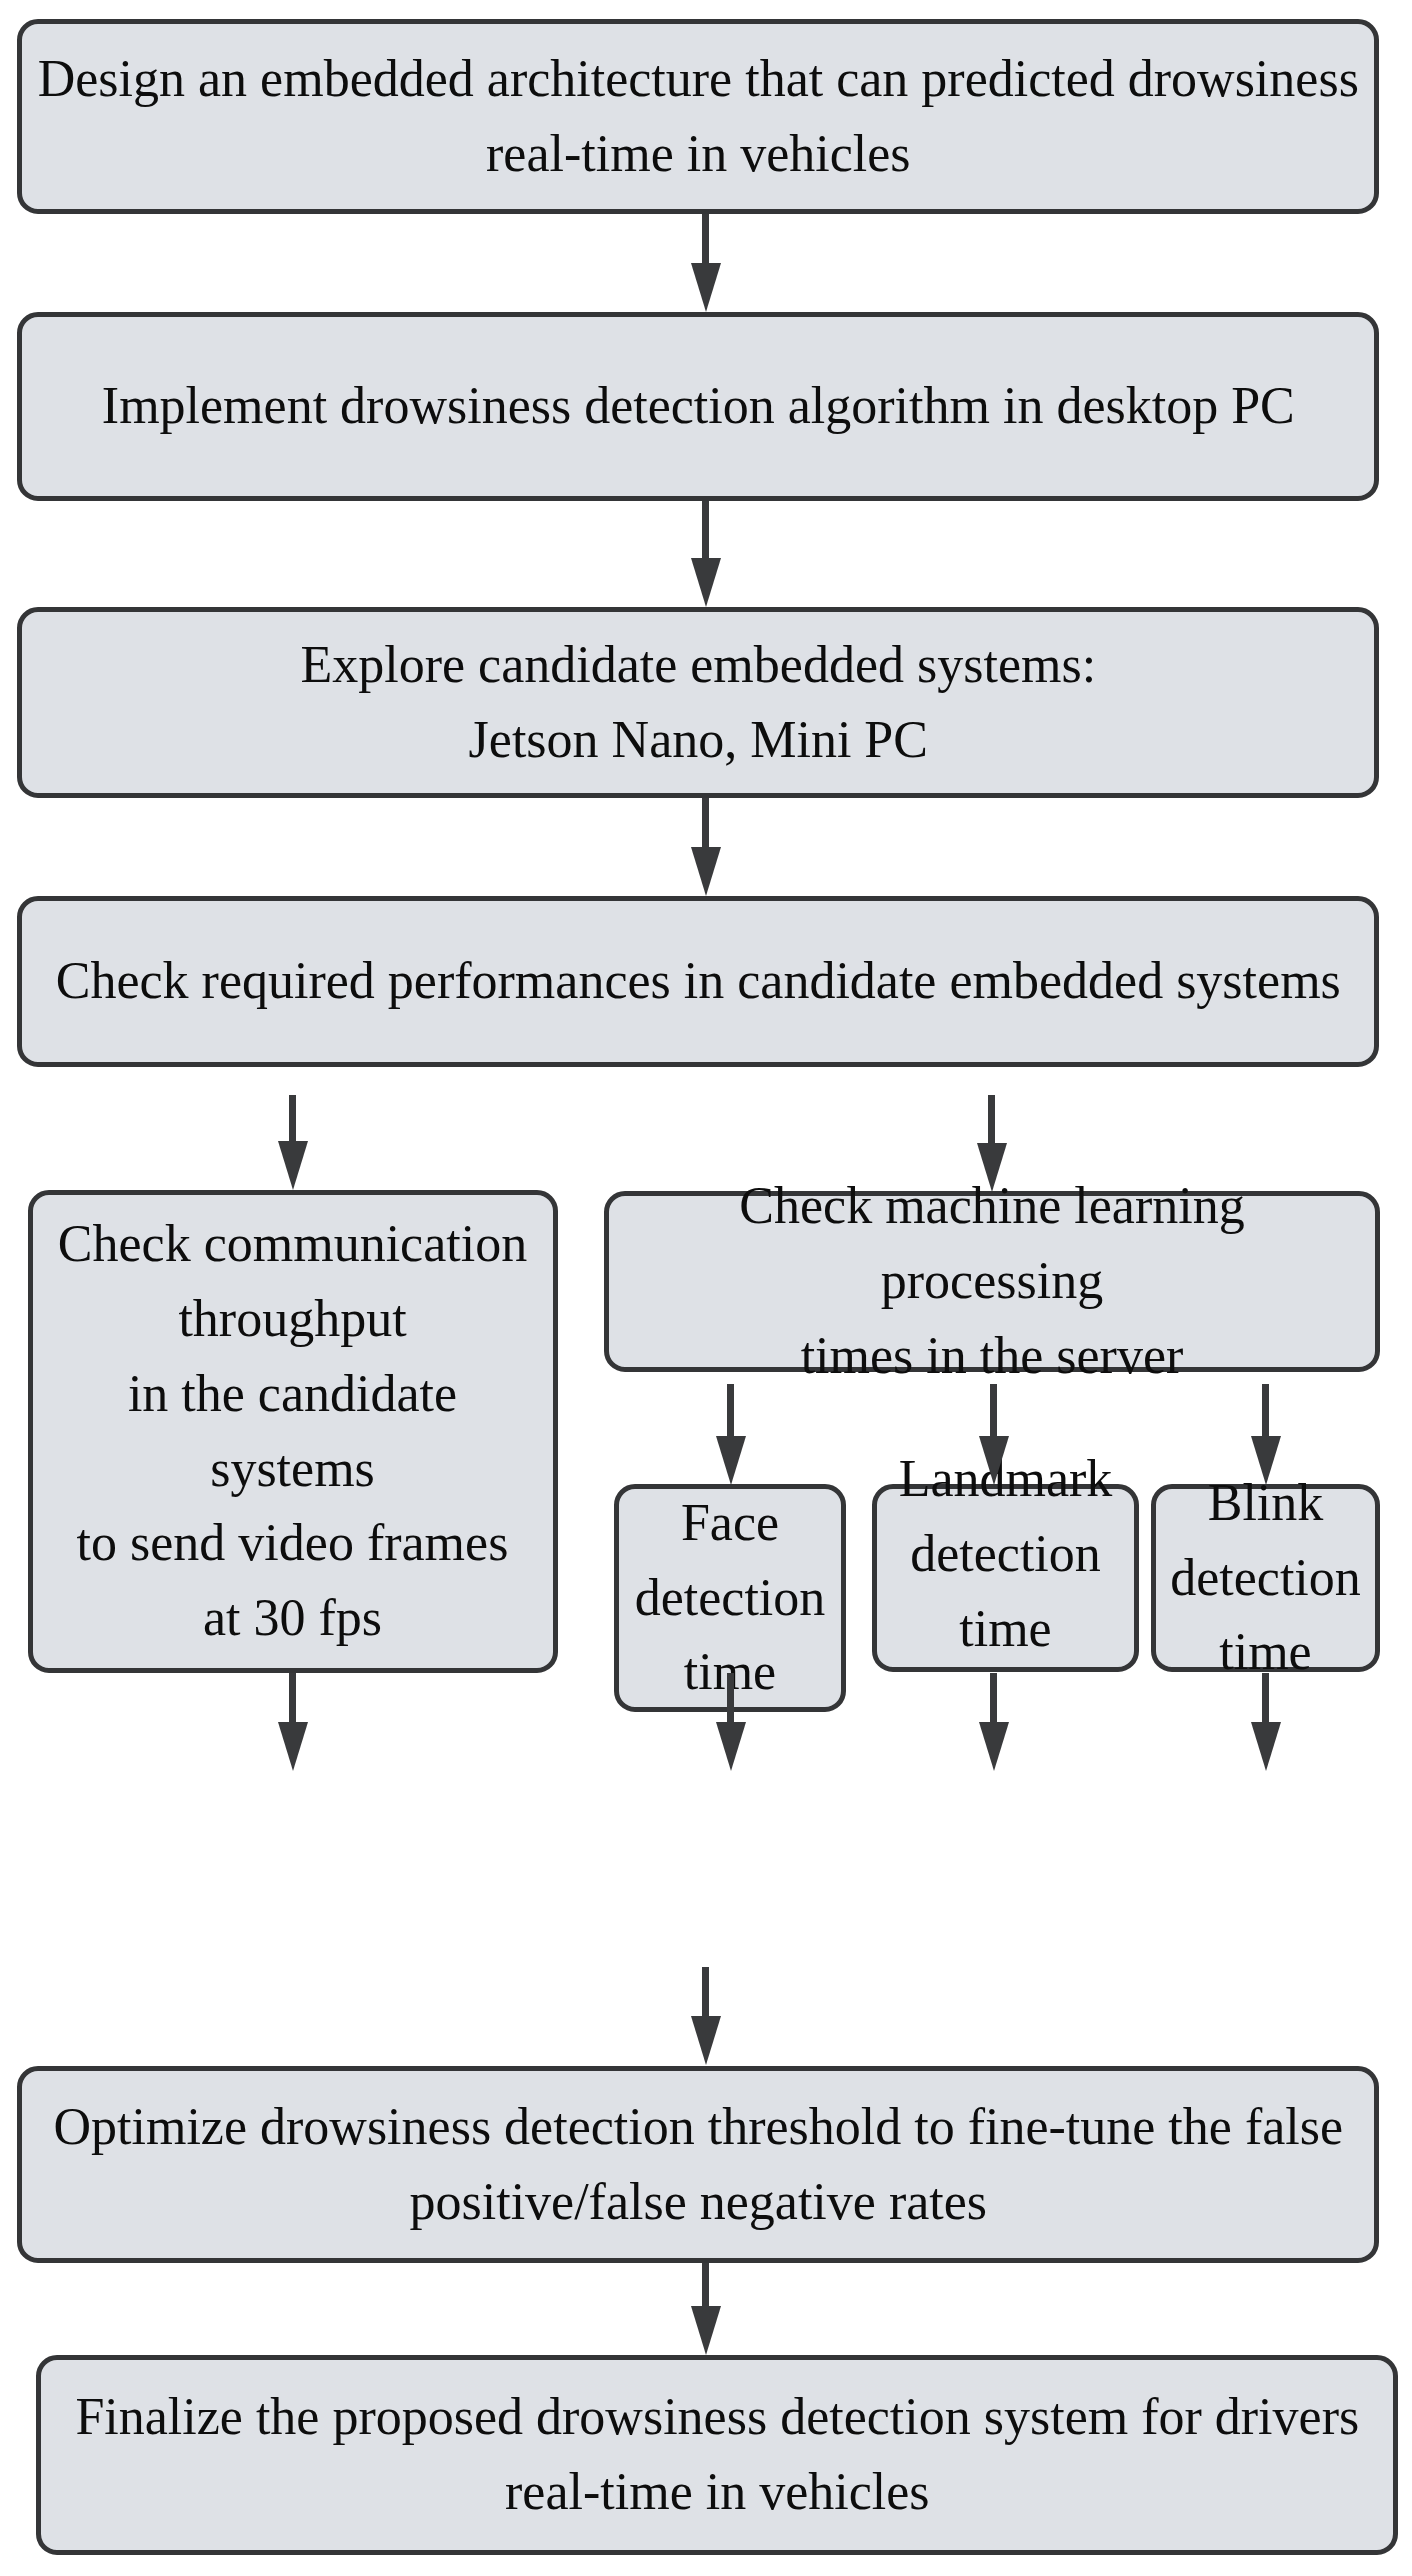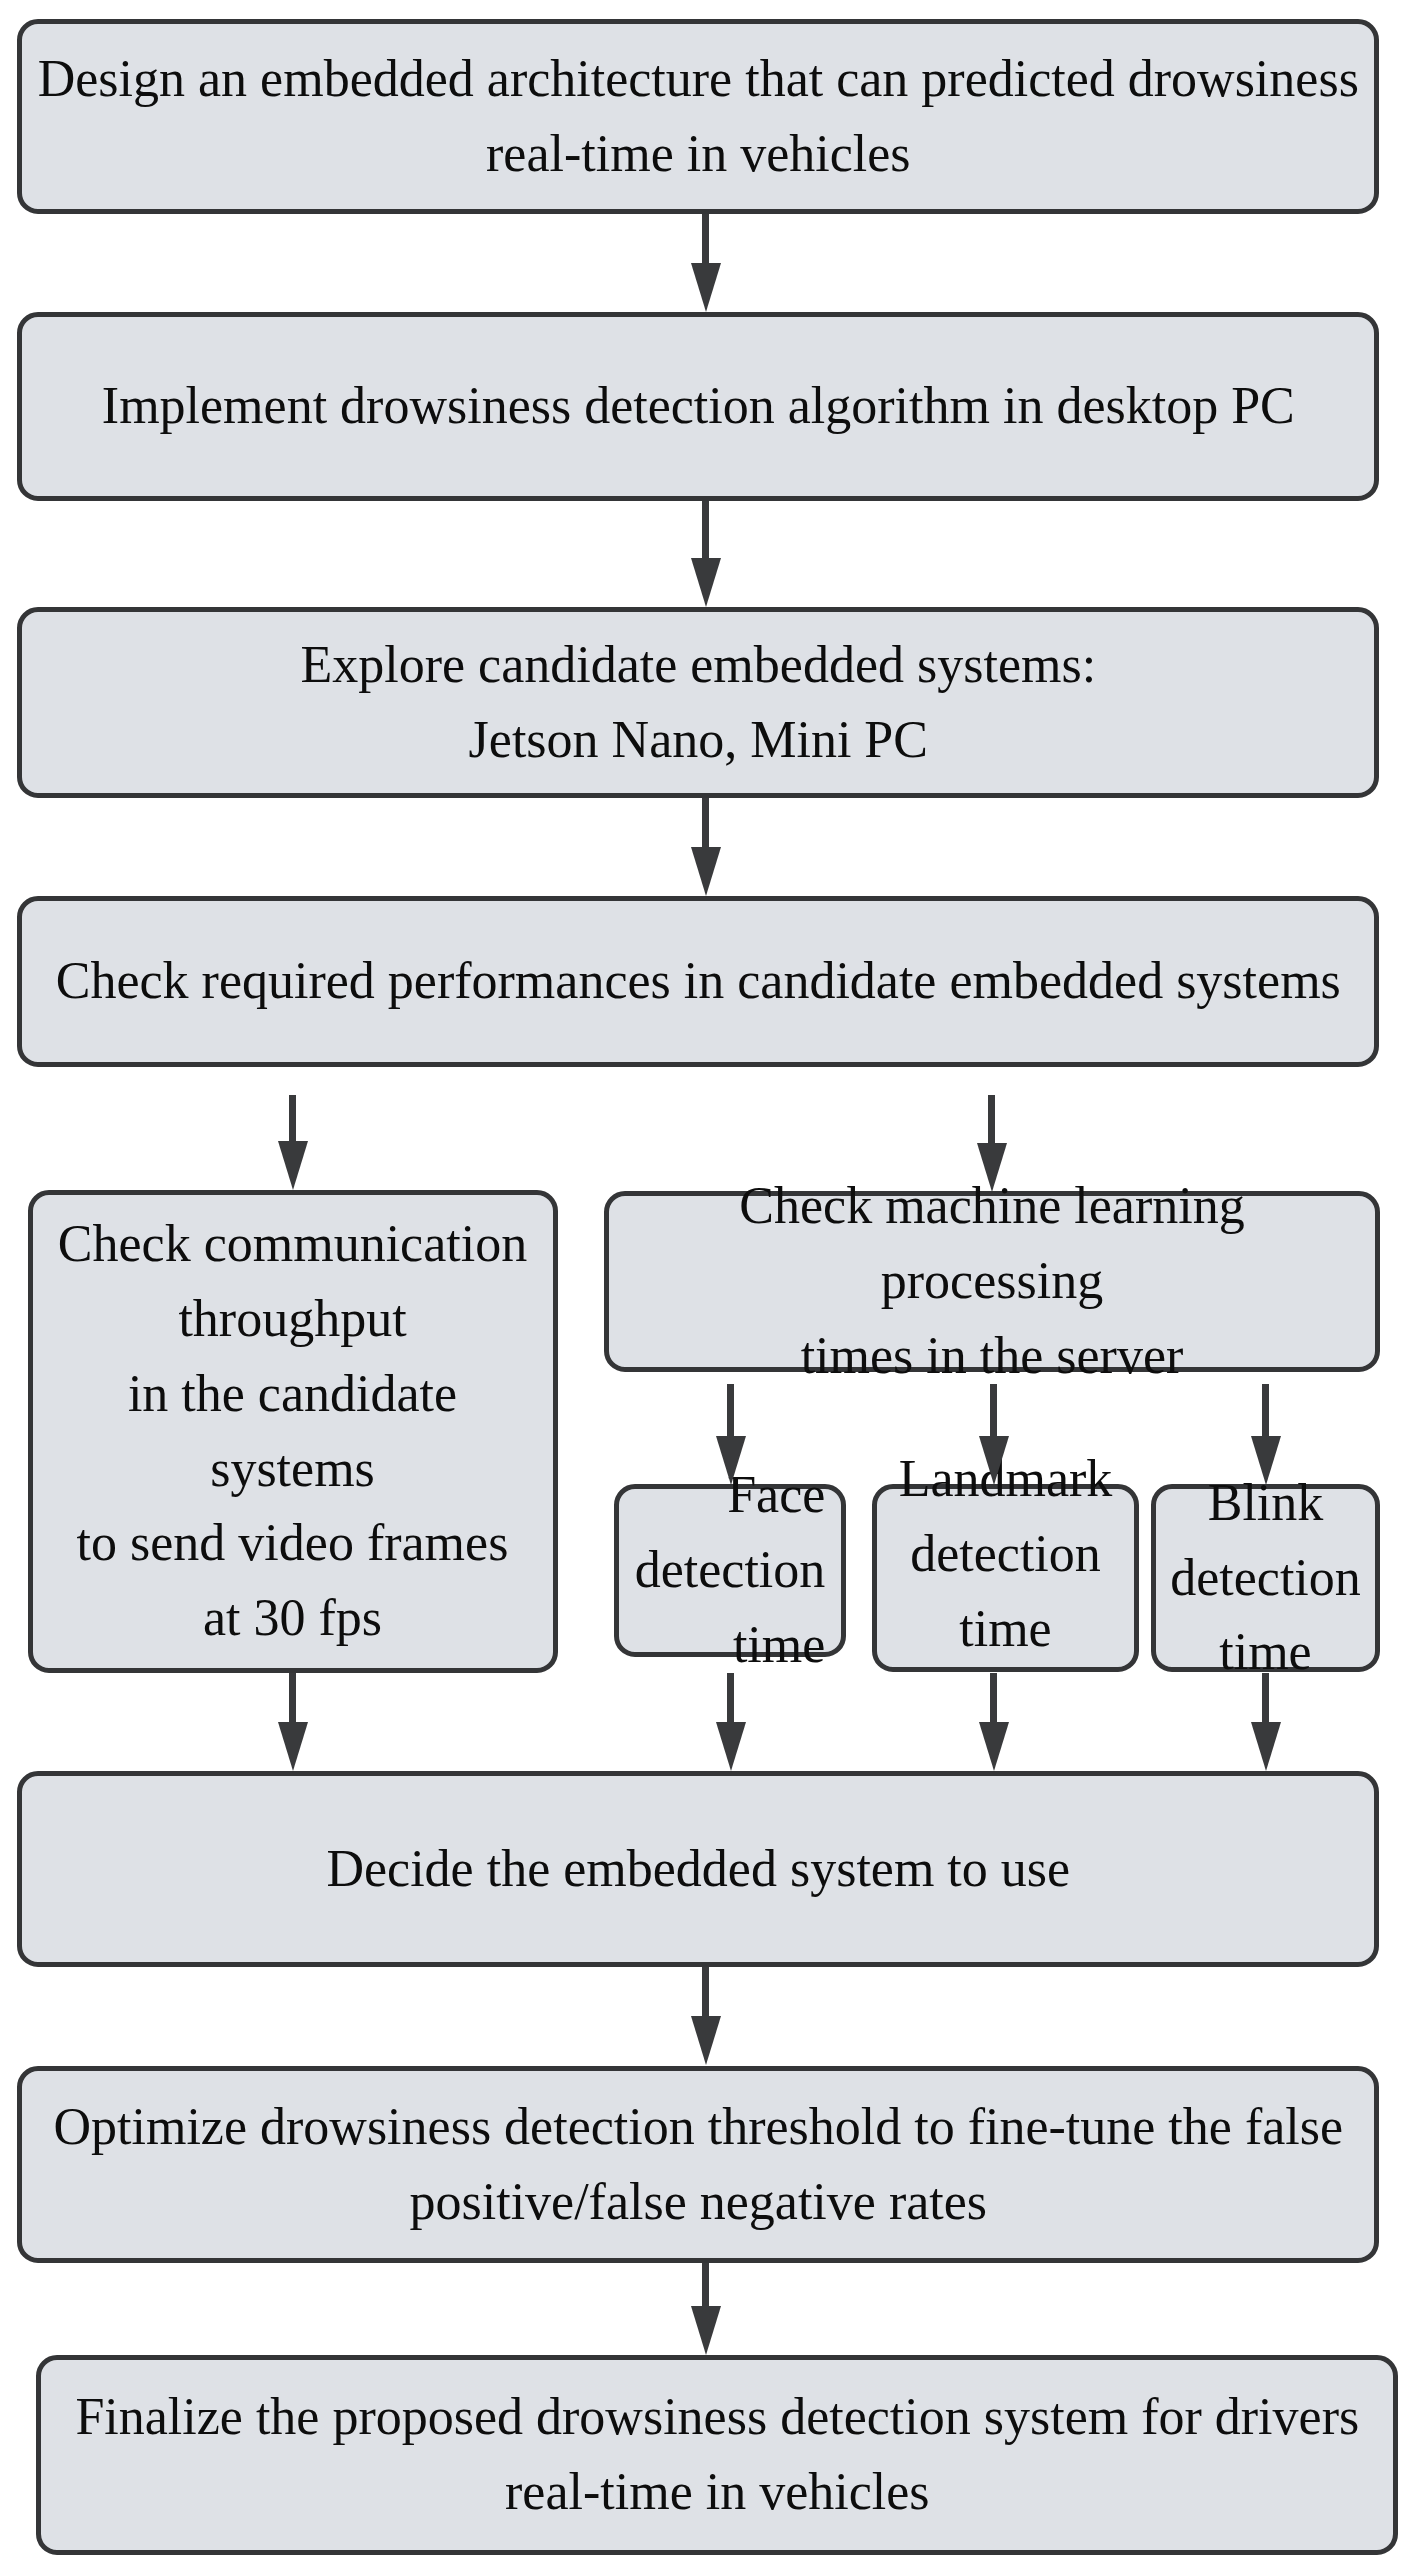--- a/index.html
+++ b/index.html
@@ -84,41 +84,38 @@
 systems
 to send video frames
 at 30 fps</span>
   </div>
 
   <div class="node" style="left:604px;top:1191px;width:776px;height:181px;">
     <span class="label">Check machine learning processing
 times in the server</span>
   </div>
 
-  <div class="node" style="left:614px;top:1484px;width:232px;height:173px;text-align:right;">
+  <div class="node" style="left:614px;top:1484px;width:232px;height:228px;">
     <span class="label">Face
 detection
 time</span>
   </div>
 
   <div class="node" style="left:872px;top:1484px;width:267px;height:188px;align-items:flex-end;">
     <span class="label">Landmark
 detection
 time</span>
   </div>
 
   <div class="node" style="left:1151px;top:1484px;width:229px;height:188px;">
     <span class="label">Blink
 detection
 time</span>
   </div>
 
-  <div class="node" style="left:17.3px;top:1771px;width:1362px;height:196px;">
-    <span class="label">Decide the embedded system to use</span>
-  </div>
 
   <div class="node" style="left:17.3px;top:2066px;width:1362px;height:197px;">
     <span class="label">Optimize drowsiness detection threshold to fine-tune the false
 positive/false negative rates</span>
   </div>
 
   <div class="node" style="left:17.3px;top:2355px;width:1362px;height:200px;margin-left:19px;">
     <span class="label">Finalize the proposed drowsiness detection system for drivers
 real-time in vehicles</span>
   </div>

